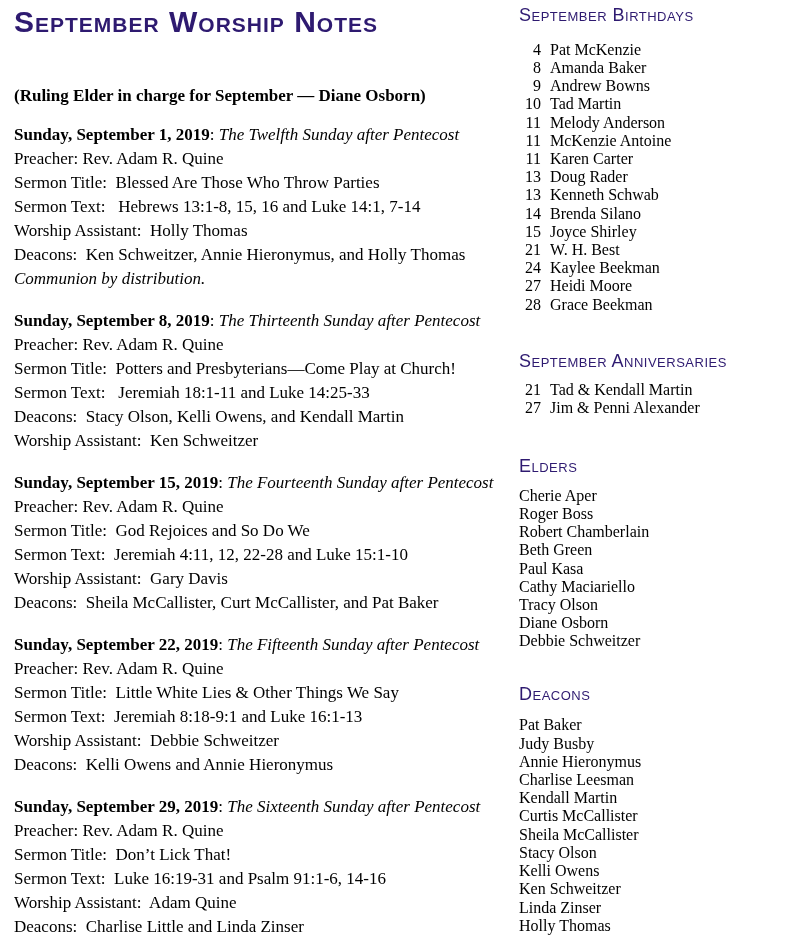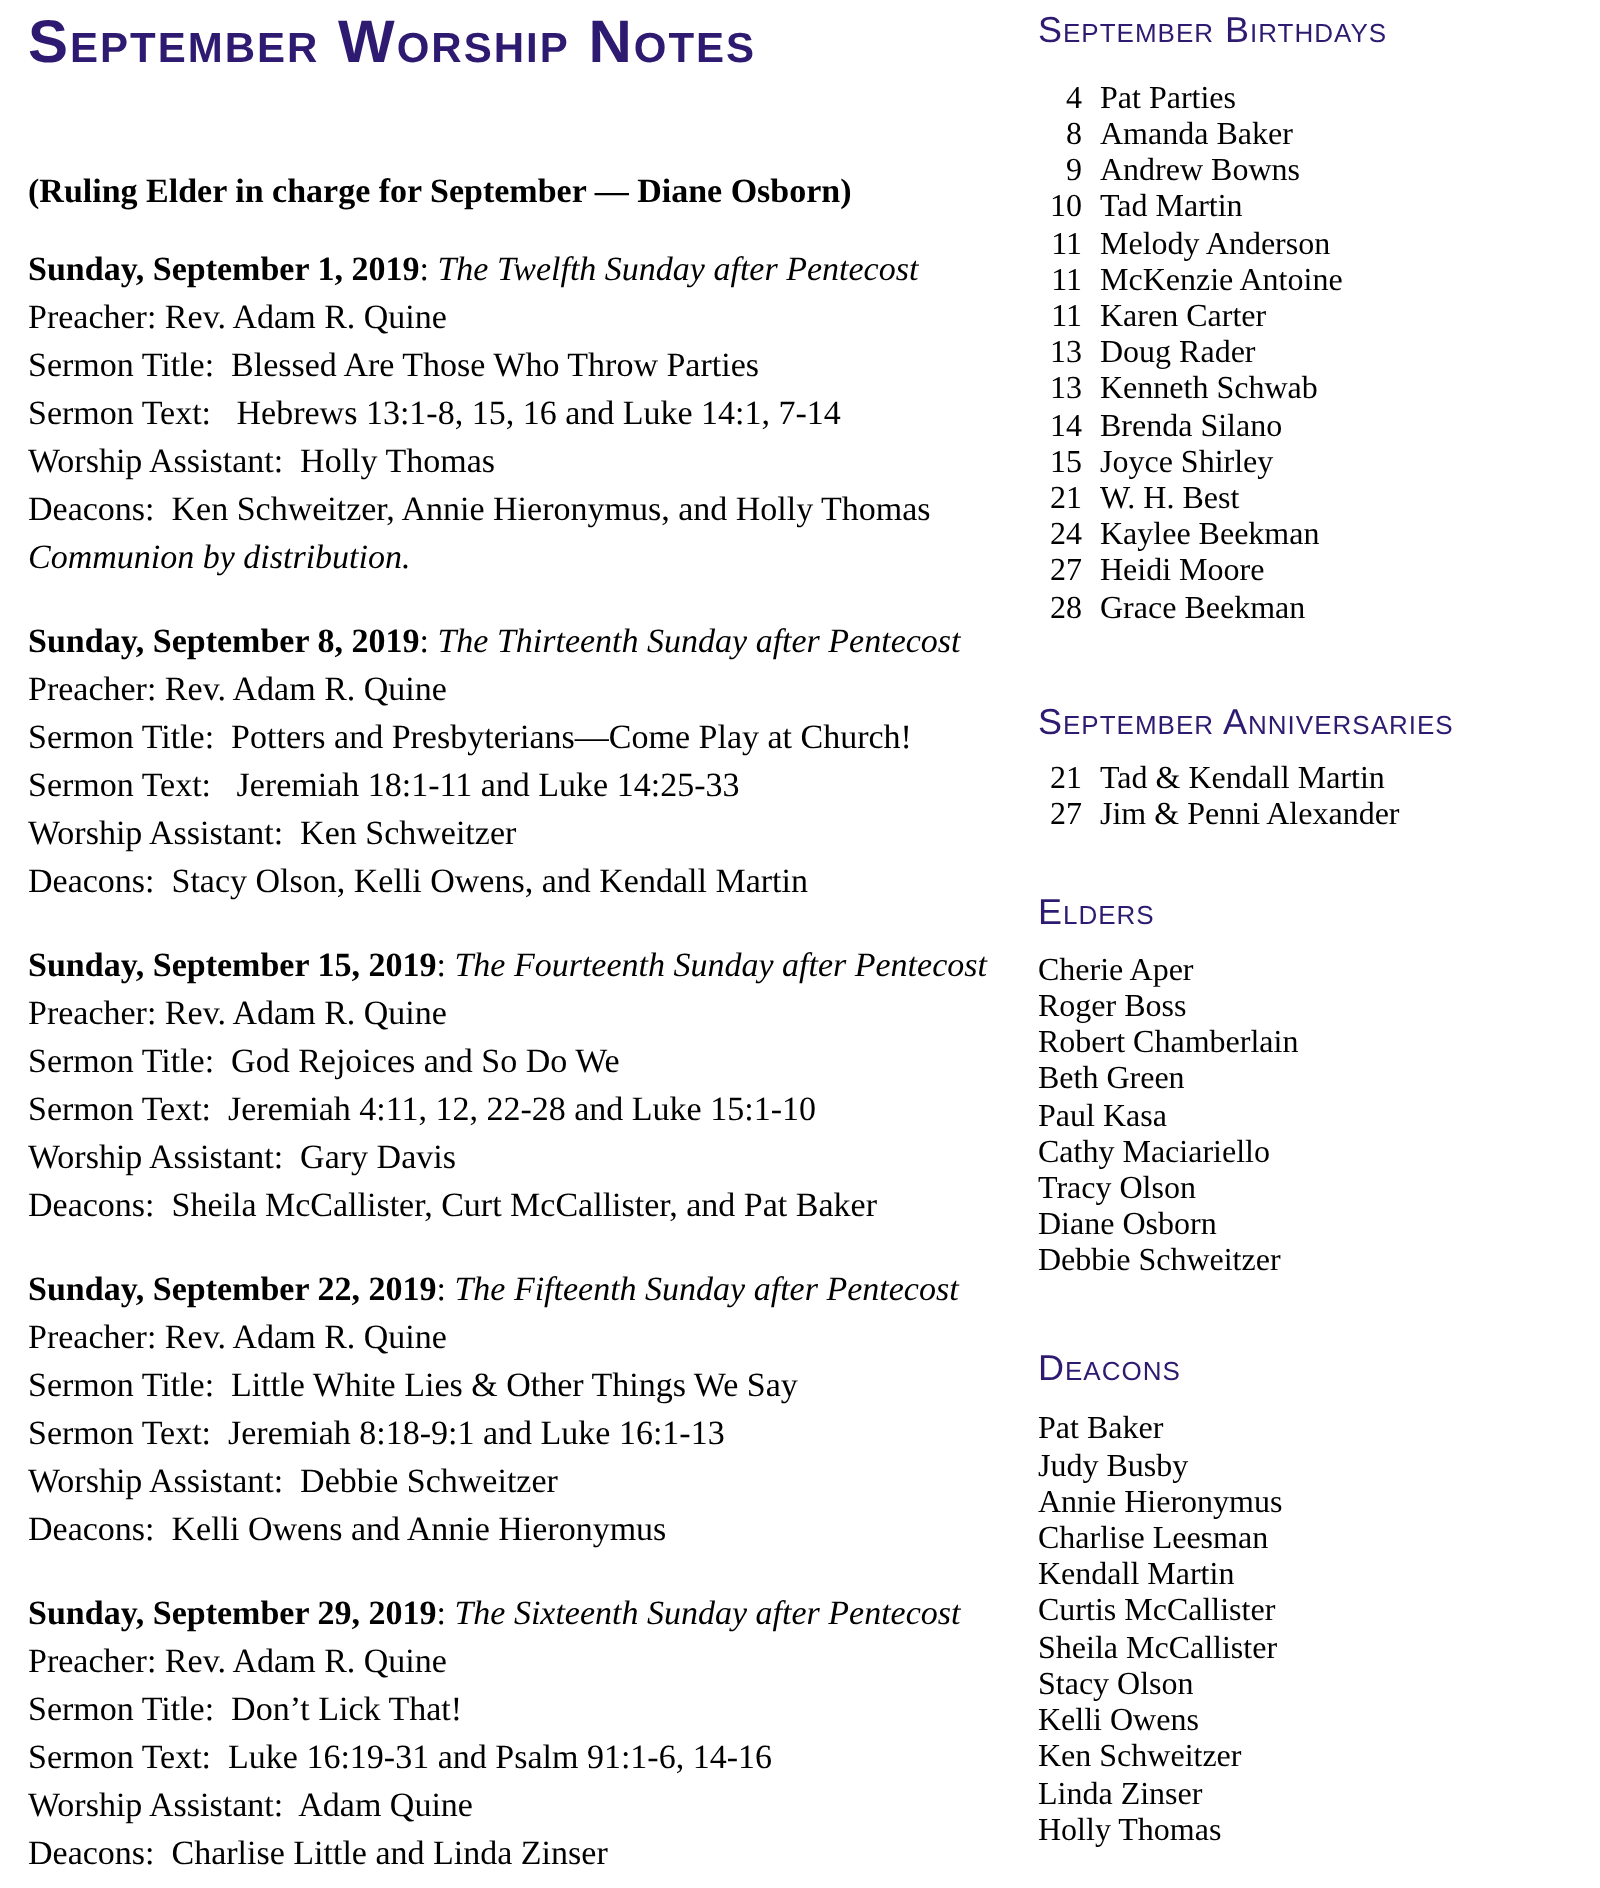--- a/index.html
+++ b/index.html
@@ -48,21 +48,21 @@
   .sec-heading {
     font-family: "Liberation Sans", sans-serif;
     font-variant: small-caps;
     font-weight: 400;
     font-size: 18px;
     line-height: 1.1;
     letter-spacing: 0.5px;
     color: #2e1a70;
   }
   .sec-anniv  { margin-top: 38px; }
-  .sec-elders { margin-top: 30px; }
+  .sec-elders { margin-top: 40px; }
   .sec-deacons{ margin-top: 34px; }
 
   .roster { margin-top: 15px; font-size: 16px; line-height: 18.2px; }
   .roster.anniv { margin-top: 9px; }
   .roster-row { display: flex; }
   .day { flex: none; width: 31px; text-align: right; padding-right: 9px; }
   .names { font-size: 16px; line-height: 18.2px; }
   .names.elders { margin-top: 10px; }
   .names.deacons { margin-top: 12px; }
 </style>
@@ -83,22 +83,22 @@
       <div class="line">Worship Assistant:  Holly Thomas</div>
       <div class="line">Deacons:  Ken Schweitzer, Annie Hieronymus, and Holly Thomas</div>
       <div class="line svc-note">Communion by distribution.</div>
     </div>
 
     <div class="service">
       <div class="line"><span class="svc-date">Sunday, September 8, 2019</span><span>: </span><span class="svc-title">The Thirteenth Sunday after Pentecost</span></div>
       <div class="line">Preacher: Rev. Adam R. Quine</div>
       <div class="line">Sermon Title:  Potters and Presbyterians—Come Play at Church!</div>
       <div class="line">Sermon Text:   Jeremiah 18:1-11 and Luke 14:25-33</div>
+      <div class="line">Deacons:  Stacy Olson, Kelli Owens, and Kendall Martin</div>
       <div class="line">Worship Assistant:  Ken Schweitzer</div>
-      <div class="line">Deacons:  Stacy Olson, Kelli Owens, and Kendall Martin</div>
     </div>
 
     <div class="service">
       <div class="line"><span class="svc-date">Sunday, September 15, 2019</span><span>: </span><span class="svc-title">The Fourteenth Sunday after Pentecost</span></div>
       <div class="line">Preacher: Rev. Adam R. Quine</div>
       <div class="line">Sermon Title:  God Rejoices and So Do We</div>
       <div class="line">Sermon Text:  Jeremiah 4:11, 12, 22-28 and Luke 15:1-10</div>
       <div class="line">Worship Assistant:  Gary Davis</div>
       <div class="line">Deacons:  Sheila McCallister, Curt McCallister, and Pat Baker</div>
     </div>
@@ -121,21 +121,21 @@
       <div class="line">Deacons:  Charlise Little and Linda Zinser</div>
     </div>
   </div>
 
   <div class="right-col">
 
     <div class="sec-heading">September Birthdays</div>
     <div class="roster">
       <div class="roster-row">
           <span class="day">4</span>
-          <span class="nm">Pat Parties</span>
+          <span class="nm">Pat McKenzie</span>
         </div>
       <div class="roster-row">
           <span class="day">8</span>
           <span class="nm">Amanda Baker</span>
         </div>
       <div class="roster-row">
           <span class="day">9</span>
           <span class="nm">Andrew Bowns</span>
         </div>
       <div class="roster-row">

